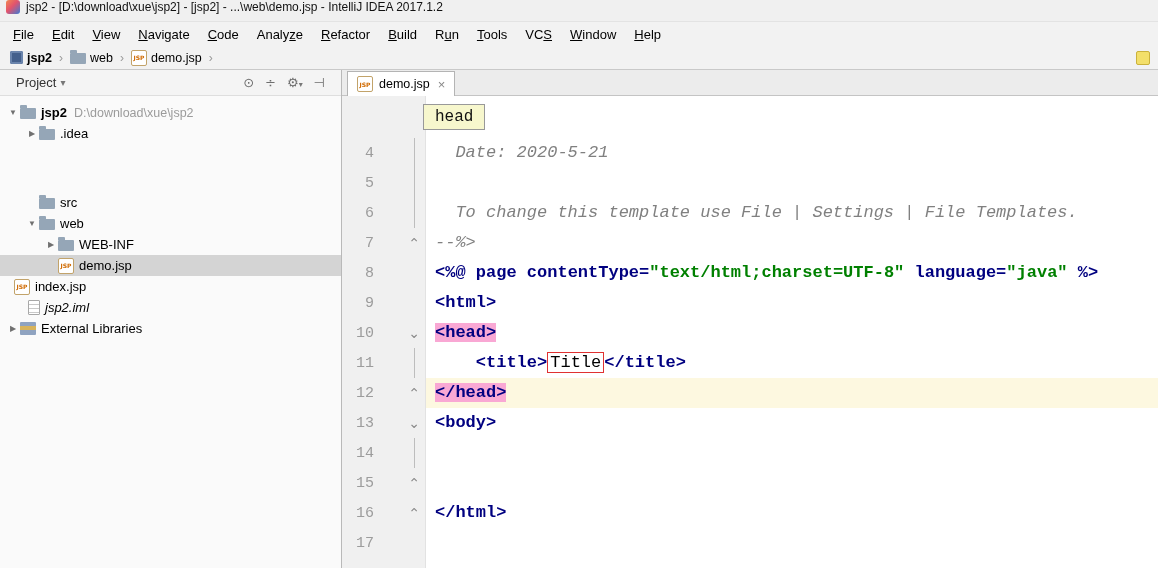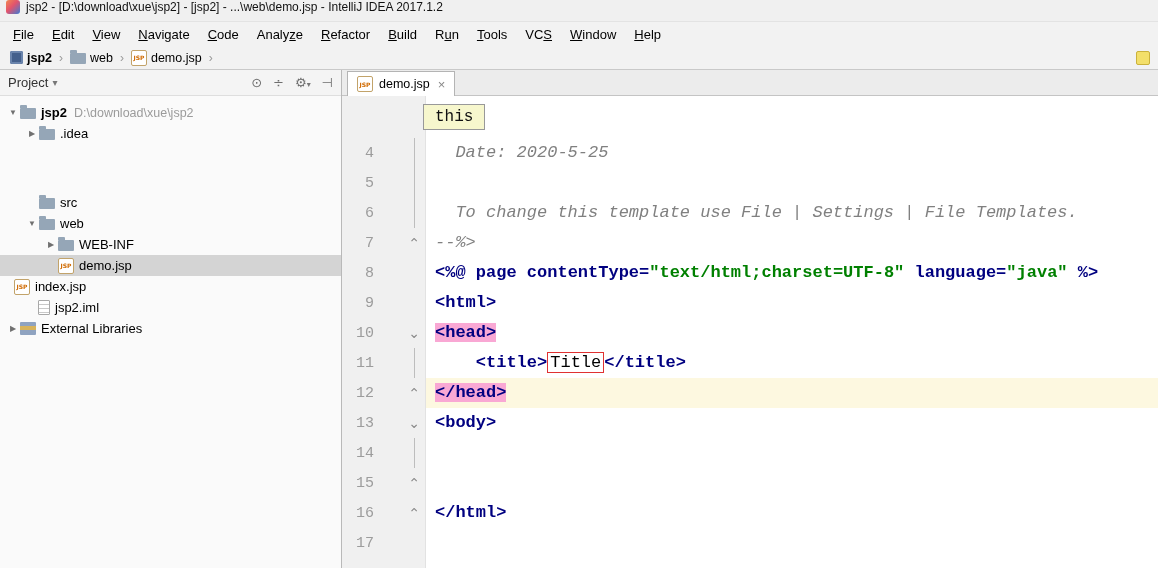--- a/index.html
+++ b/index.html
@@ -33,21 +33,21 @@
     font-size:6px; font-weight:bold; color:#d06a00; letter-spacing:0; }
   .icon-file { position:relative; width:12px; height:15px; background:#fff; border:1px solid #a8a8a8; border-radius:1px; flex:none;
     background-image:repeating-linear-gradient(#fff 0 3px,#c9c9c9 3px 4px); }
   .icon-lib { width:16px; height:13px; flex:none; border-radius:1px;
     background:linear-gradient(#8fa3c0 0 4px,#d8b35a 4px 8px,#8fa3c0 8px 13px); }
   .icon-project { width:13px; height:13px; flex:none; border-radius:2px; background:#44608c; box-shadow:inset 0 0 0 2px #6a84ac; }
 
   
   .main { display:flex; height:498px; }
   .project-panel { width:342px; flex:none; background:#fafafa; border-right:1px solid #b9b9b9; display:flex; flex-direction:column; }
-  .panel-header { height:26px; display:flex; align-items:center; padding:0 8px; font-size:13px; color:#333; border-bottom:1px solid #dedede; background:#f4f4f4; }
+  .panel-header { height:26px; display:flex; align-items:center; padding:0 16px; font-size:13px; color:#333; border-bottom:1px solid #dedede; background:#f4f4f4; }
   .hdr-caret { color:#777; font-size:10px; margin-left:4px; }
   .panel-header .spacer { flex:1; }
   .hicon { color:#6e6e6e; font-size:13px; margin-left:11px; font-family:"DejaVu Sans",sans-serif; }
   .hicon .tiny { font-size:8px; color:#777; }
 
   .tree { flex:1; padding-top:6px; overflow:hidden; }
   .tree-row { height:21px; display:flex; align-items:center; font-size:13px; white-space:nowrap; }
   .tree-row.selected { background:#d4d4d4; }
   .tree-arrow { width:14px; flex:none; text-align:center; color:#707070; font-size:8px; }
   .tree-label { margin-left:5px; }
@@ -170,21 +170,21 @@
         <div class="tree-row selected" style="padding-left: 44px;">
           <span class="tree-arrow"></span>
           <span class="icon-jsp">JSP</span>
           <span class="tree-label">demo.jsp</span>
         </div>
         <div class="tree-row" style="">
           <span class="tree-arrow"></span>
           <span class="icon-jsp">JSP</span>
           <span class="tree-label">index.jsp</span>
         </div>
-        <div class="tree-row" style="padding-left: 24px;">
+        <div class="tree-row" style="padding-left: 14px; font-style: italic;">
           <span class="tree-arrow"></span>
           <span class="icon-file"></span>
           <span class="tree-label">jsp2.iml</span>
         </div>
         <div class="tree-row" style="padding-left: 6px;">
           <span class="tree-arrow">▶</span>
           <span class="icon-lib"></span>
           <span class="tree-label">External Libraries</span>
         </div>
       </div>
@@ -201,21 +201,21 @@
     <div class="ed-body">
       <div class="gutter-bg"></div>
       <div class="rows">
           <div class="ed-row">
             <span class="gut">
               <span class="lnum">4</span>
               <span class="fold">
                 <span class="guide-line"></span>
               </span>
             </span>
-            <span class="code"><span class="tok-comment">  Date: 2020-5-25</span></span>
+            <span class="code"><span class="tok-comment">  Date: 2020-5-21</span></span>
           </div>
           <div class="ed-row">
             <span class="gut">
               <span class="lnum">5</span>
               <span class="fold">
                 <span class="guide-line"></span>
               </span>
             </span>
           </div>
           <div class="ed-row">
@@ -305,13 +305,13 @@
               <span class="lnum">17</span>
               <span class="fold"></span>
             </span>
             <span class="code"></span>
           </div>
         </div>
     </div>
   </div>
 </div>
 
-<div class="tooltip">this</div>
+<div class="tooltip">head</div>
 
 </body></html>

